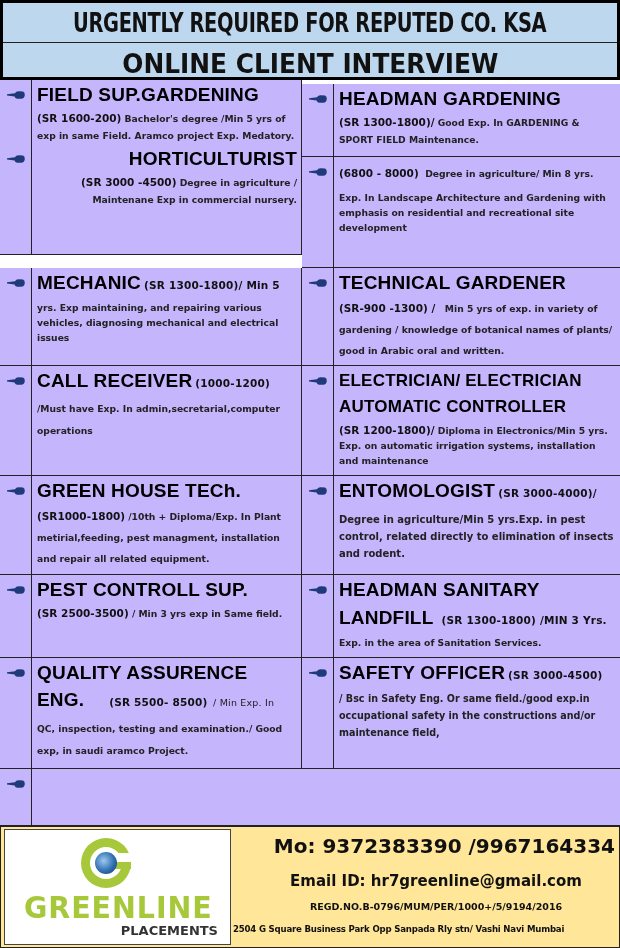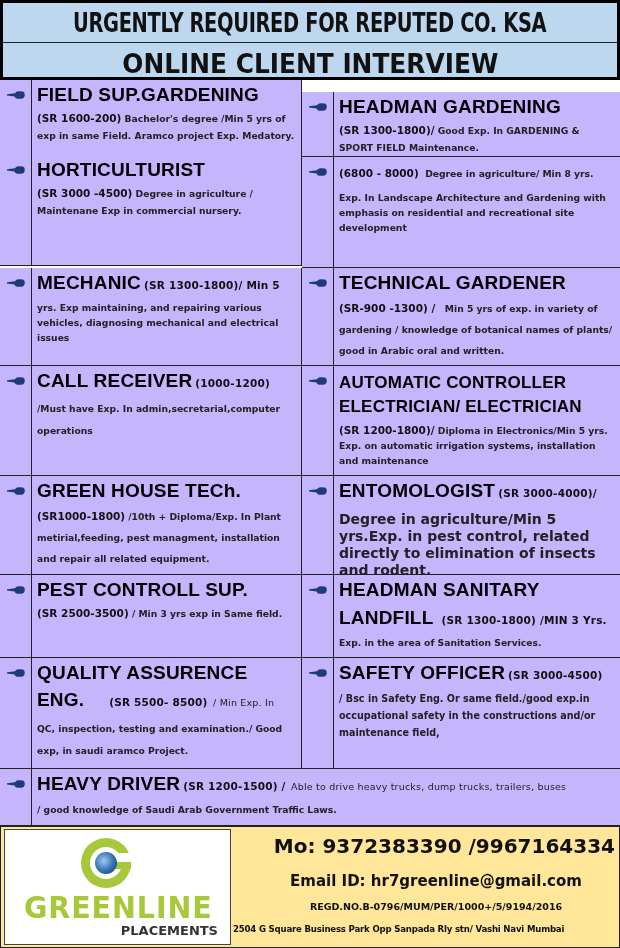--- a/index.html
+++ b/index.html
@@ -78,33 +78,33 @@
     <div class="bullet-col">
         <svg class="bullet">
           <use href="#hand"></use>
         </svg>
       </div>
     <div class="content">
       <div class="title">FIELD SUP.GARDENING</div>
       <div class="desc"><span class="sal">(SR 1600-200)</span> <span>Bachelor's degree /Min 5 yrs of exp in same Field. Aramco project Exp. Medatory.</span></div>
     </div>
   </div>
-  <div class="cell right" style="top:12px;height:65px;">
+  <div class="cell right" style="top:4px;height:73px;">
     <div class="bullet-col">
         <svg class="bullet">
           <use href="#hand"></use>
         </svg>
       </div>
     <div class="content">
       <div class="title">HEADMAN GARDENING</div>
       <div class="desc"><span class="sal">(SR 1300-1800)/</span> <span>Good Exp. In GARDENING &amp; SPORT FIELD Maintenance.</span></div>
     </div>
   </div>
 
-  <div class="cell left" style="top:75px;height:111px;">
+  <div class="cell left" style="top:64px;height:111px;text-align:right;">
     <div class="bullet-col">
         <svg class="bullet">
           <use href="#hand"></use>
         </svg>
       </div>
     <div class="content">
       <div class="title">HORTICULTURIST</div>
       <div class="desc"><span class="sal">(SR 3000 -4500)</span> <span>Degree in agriculture / Maintenane Exp in commercial nursery.</span></div>
     </div>
   </div>
@@ -154,22 +154,22 @@
       <div class="desc" style="line-height:22px;">/Must have Exp. In admin,secretarial,computer operations</div>
     </div>
   </div>
   <div class="cell right" style="top:286px;height:110px;">
     <div class="bullet-col">
         <svg class="bullet">
           <use href="#hand"></use>
         </svg>
       </div>
     <div class="content">
+      <div class="title" style="font-size:17px;">ELECTRICIAN/ ELECTRICIAN</div>
       <div class="title" style="font-size:17px;margin-top:2px;">AUTOMATIC CONTROLLER</div>
-      <div class="title" style="font-size:17px;">ELECTRICIAN/ ELECTRICIAN</div>
       <div class="desc tight" style="margin-top:4px;"><span class="sal">(SR 1200-1800)/</span> <span>Diploma in Electronics/Min 5 yrs. Exp. on automatic irrigation systems, installation and maintenance</span></div>
     </div>
   </div>
 
   <div class="cell left" style="top:396px;height:99px;">
     <div class="bullet-col">
         <svg class="bullet">
           <use href="#hand"></use>
         </svg>
       </div>
@@ -179,21 +179,21 @@
     </div>
   </div>
   <div class="cell right" style="top:396px;height:99px;">
     <div class="bullet-col">
         <svg class="bullet">
           <use href="#hand"></use>
         </svg>
       </div>
     <div class="content">
       <div class="title"><span>ENTOMOLOGIST</span><span class="inline-sal">(SR 3000-4000)/</span></div>
-      <div class="desc tight" style="font-size:14px;line-height:17px;margin-top:6px;">Degree in agriculture/Min 5 yrs.Exp. in pest control, related directly to elimination of insects and rodent.</div>
+      <div class="desc tight" style="font-size:10px;line-height:17px;margin-top:6px;">Degree in agriculture/Min 5 yrs.Exp. in pest control, related directly to elimination of insects and rodent.</div>
     </div>
   </div>
 
   <div class="cell left" style="top:495px;height:83px;">
     <div class="bullet-col">
         <svg class="bullet">
           <use href="#hand"></use>
         </svg>
       </div>
     <div class="content">
@@ -237,24 +237,20 @@
       <div class="desc tight" style="font-size:9.6px;line-height:17px;">/ Bsc in Safety Eng. Or same field./good exp.in occupational safety in the constructions and/or maintenance field,</div>
     </div>
   </div>
 
   <div class="cell full" style="top:689px;height:57px;">
     <div class="bullet-col">
         <svg class="bullet">
           <use href="#hand"></use>
         </svg>
       </div>
-    <div class="content">
-      <div class="title"><span>HEAVY DRIVER</span><span class="inline-sal">(SR 1200-1500) /</span> <span class="inline-desc">Able to drive heavy trucks, dump trucks, trailers, buses</span></div>
-      <div class="desc" style="margin-top:2px;">/ good knowledge of Saudi Arab Government Traffic Laws.</div>
-    </div>
   </div>
 </div>
 
 <div class="footer">
   <div class="logo-box">
     <div class="logo-g">
       <div class="inner"></div>
       <div class="gap"></div>
       <div class="bar"></div>
       <div class="globe"></div>

